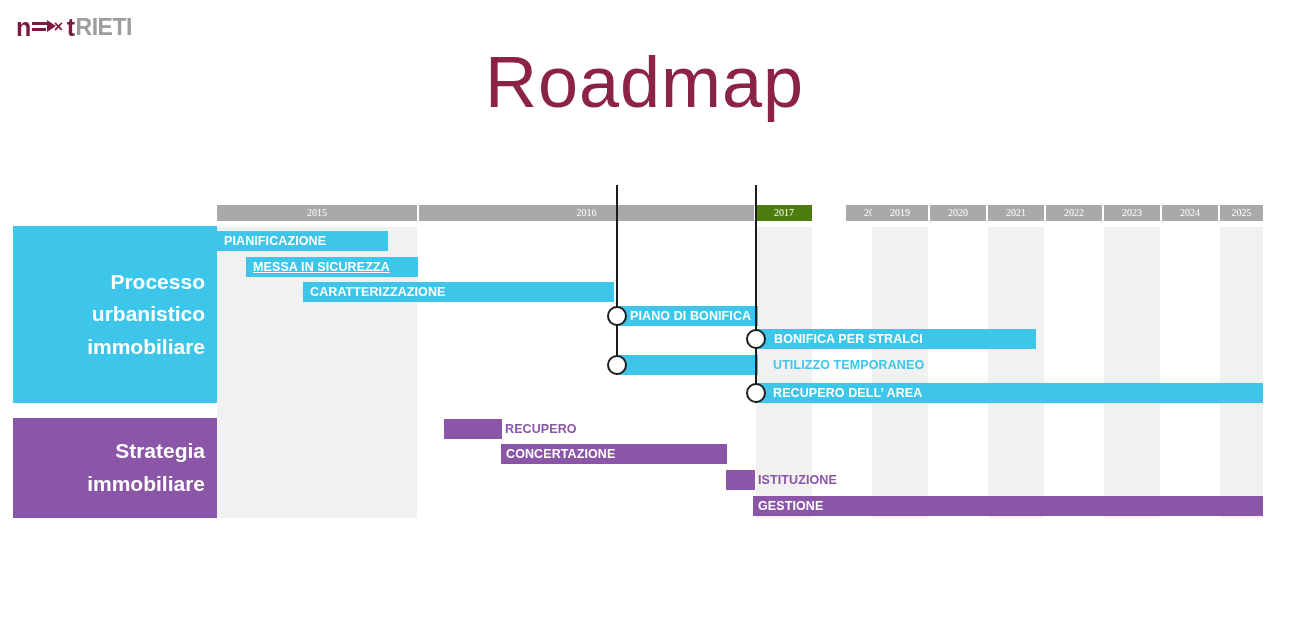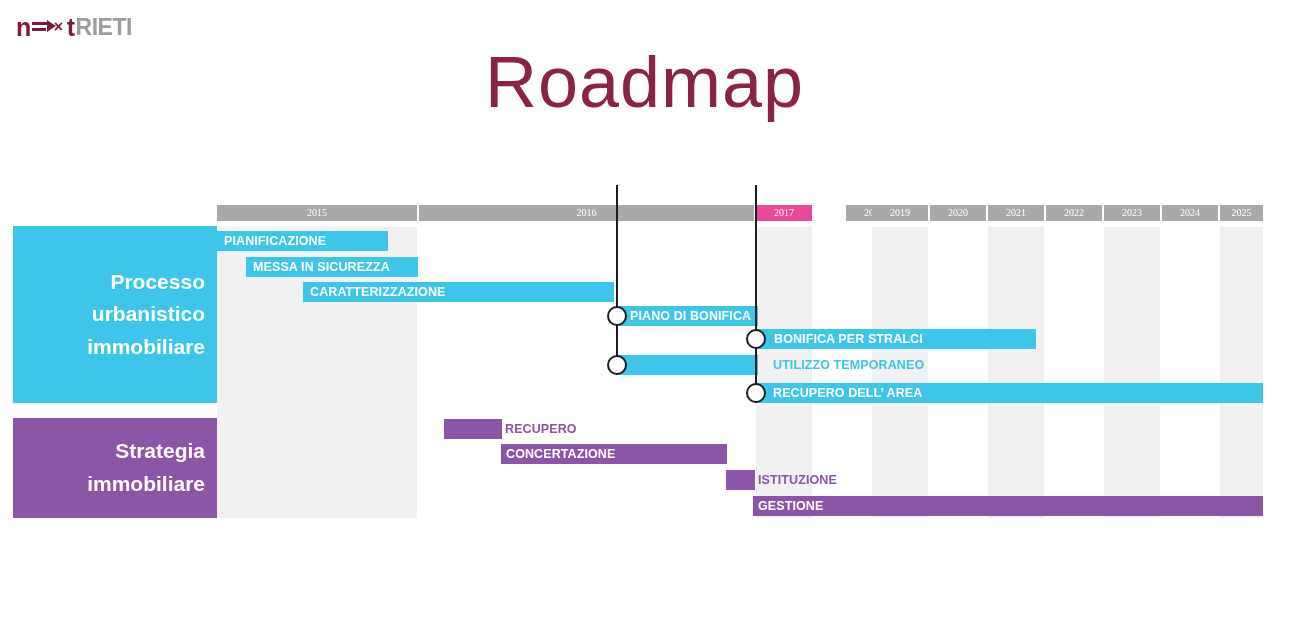--- a/index.html
+++ b/index.html
@@ -186,42 +186,42 @@
 
   <div id="chart">
       <div class="stripe" style="left: 217px; top: 227px; width: 200px; height: 291px; background: rgb(241, 241, 241);"></div>
       <div class="stripe" style="left: 756px; top: 227px; width: 56px; height: 291px; background: rgb(241, 241, 241);"></div>
       <div class="stripe" style="left: 872px; top: 227px; width: 56px; height: 291px; background: rgb(241, 241, 241);"></div>
       <div class="stripe" style="left: 988px; top: 227px; width: 56px; height: 291px; background: rgb(241, 241, 241);"></div>
       <div class="stripe" style="left: 1104px; top: 227px; width: 56px; height: 291px; background: rgb(241, 241, 241);"></div>
       <div class="stripe" style="left: 1220px; top: 227px; width: 43px; height: 291px; background: rgb(241, 241, 241);"></div>
       <div class="yearcell" style="left: 217px; width: 200px; background: rgb(169, 169, 169);">2015</div>
       <div class="yearcell" style="left: 419px; width: 335px; background: rgb(169, 169, 169);">2016</div>
-      <div class="yearcell" style="left: 756px; width: 56px; background: #ec4899;">2017</div>
+      <div class="yearcell" style="left: 756px; width: 56px; background: #4d7c0f;">2017</div>
       <div class="yearcell" style="left: 814px; width: 56px; background: rgb(169, 169, 169); margin-left: 32px;">2018</div>
       <div class="yearcell" style="left: 872px; width: 56px; background: rgb(169, 169, 169);">2019</div>
       <div class="yearcell" style="left: 930px; width: 56px; background: rgb(169, 169, 169);">2020</div>
       <div class="yearcell" style="left: 988px; width: 56px; background: rgb(169, 169, 169);">2021</div>
       <div class="yearcell" style="left: 1046px; width: 56px; background: rgb(169, 169, 169);">2022</div>
       <div class="yearcell" style="left: 1104px; width: 56px; background: rgb(169, 169, 169);">2023</div>
       <div class="yearcell" style="left: 1162px; width: 56px; background: rgb(169, 169, 169);">2024</div>
       <div class="yearcell" style="left: 1220px; width: 43px; background: rgb(169, 169, 169);">2025</div>
       <div class="catblock cyan" style="left: 13px; top: 226px; width: 204px; height: 177px; background: rgb(62, 197, 234);">
         <div>Processo</div>
         <div>urbanistico</div>
         <div>immobiliare</div>
       </div>
       <div class="catblock purple" style="left: 13px; top: 418px; width: 204px; height: 100px; background: rgb(139, 85, 168);">
         <div>Strategia</div>
         <div>immobiliare</div>
       </div>
       <div class="bar cyan" style="left: 217px; top: 231px; width: 171px; background: rgb(62, 197, 234);"></div>
       <div class="barlabel inside" style="left: 224px; top: 231px;">PIANIFICAZIONE</div>
       <div class="bar cyan" style="left: 246px; top: 257px; width: 172px; background: rgb(62, 197, 234);"></div>
-      <div class="barlabel inside" style="left: 253px; top: 257px;">MESSA IN SICUREZZA</div>
+      <div class="barlabel inside" style="left: 253px; top: 257px; text-decoration: underline;">MESSA IN SICUREZZA</div>
       <div class="bar cyan" style="left: 303px; top: 282px; width: 311px; background: rgb(62, 197, 234);"></div>
       <div class="barlabel inside" style="left: 310px; top: 282px;">CARATTERIZZAZIONE</div>
       <div class="bar cyan" style="left: 616px; top: 306px; width: 142px; background: rgb(62, 197, 234);"></div>
       <div class="barlabel inside" style="left: 630px; top: 306px;">PIANO DI BONIFICA</div>
       <div class="bar cyan" style="left: 756px; top: 329px; width: 280px; background: rgb(62, 197, 234);"></div>
       <div class="barlabel inside" style="left: 774px; top: 329px;">BONIFICA PER STRALCI</div>
       <div class="bar cyan" style="left: 616px; top: 355px; width: 142px; background: rgb(62, 197, 234);"></div>
       <div class="barlabel out-cy" style="left: 773px; top: 355px; color: rgb(62, 197, 234);">UTILIZZO TEMPORANEO</div>
       <div class="bar cyan" style="left: 756px; top: 383px; width: 507px; background: rgb(62, 197, 234);"></div>
       <div class="barlabel inside" style="left: 773px; top: 383px;">RECUPERO DELL’ AREA</div>

